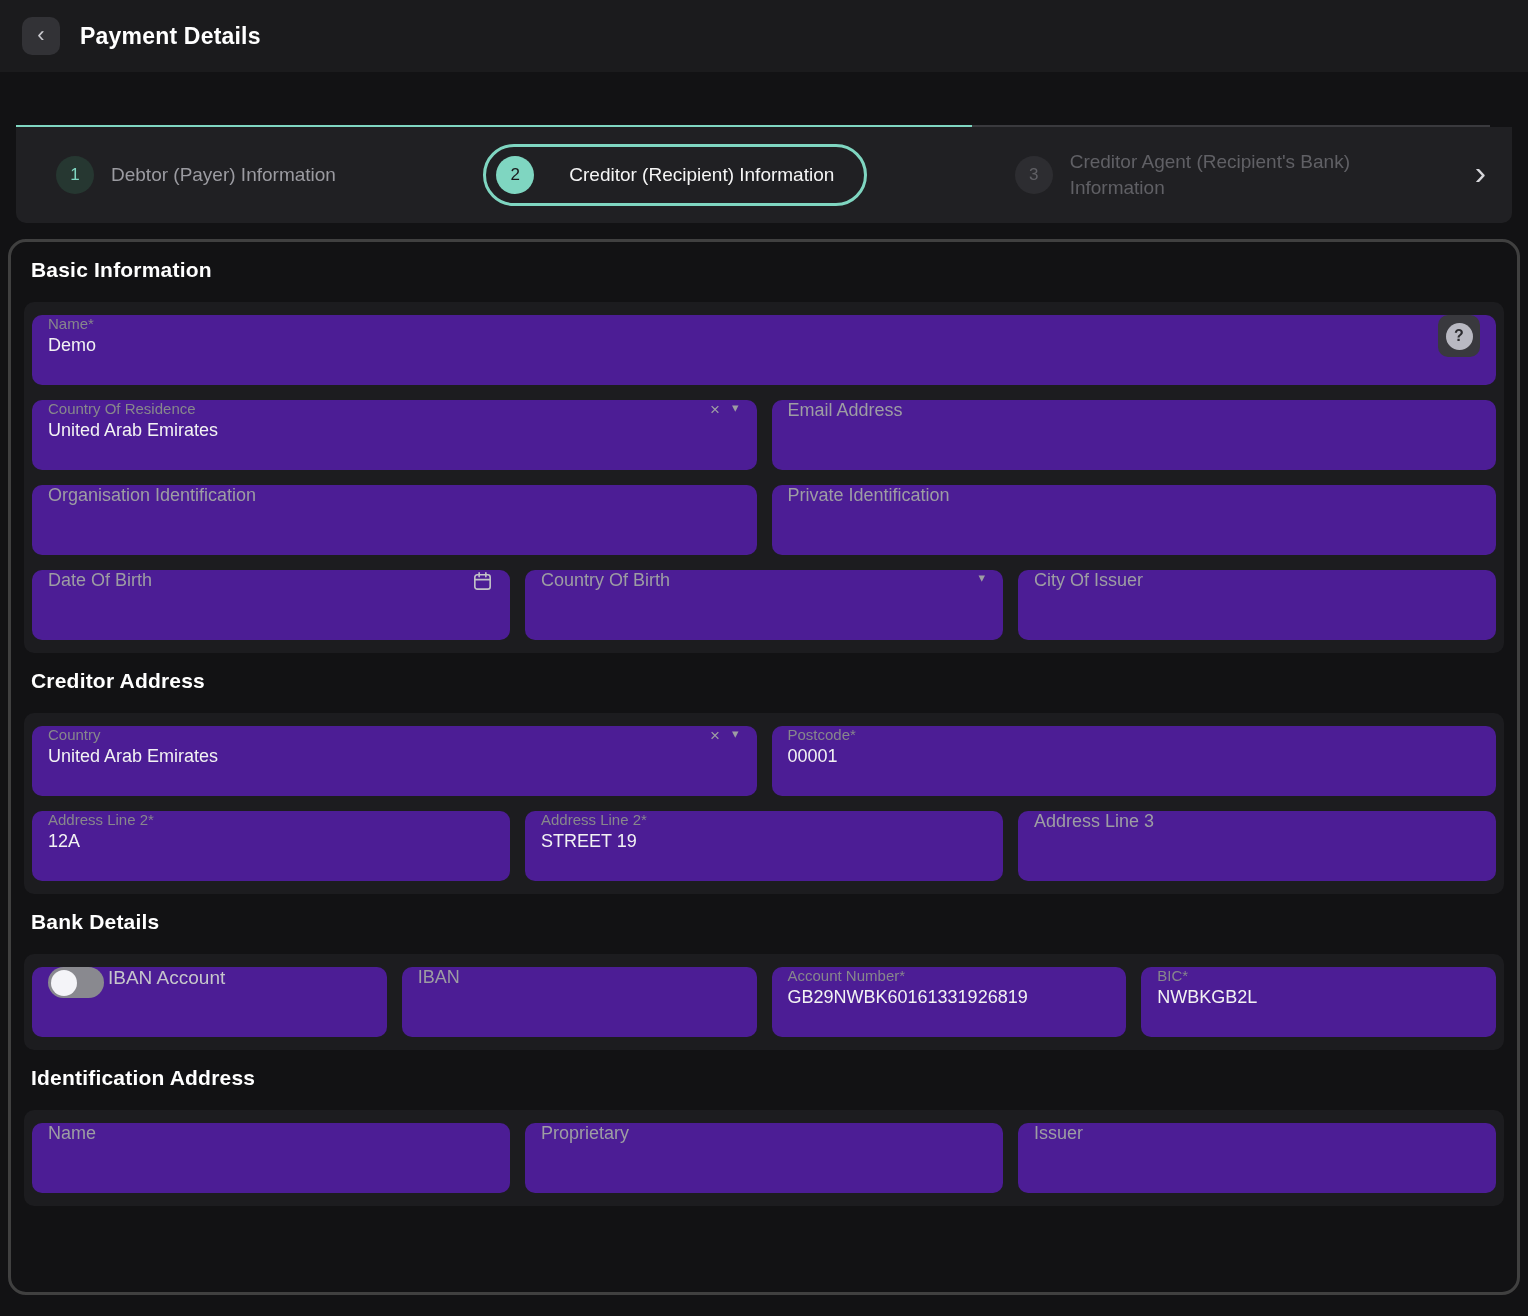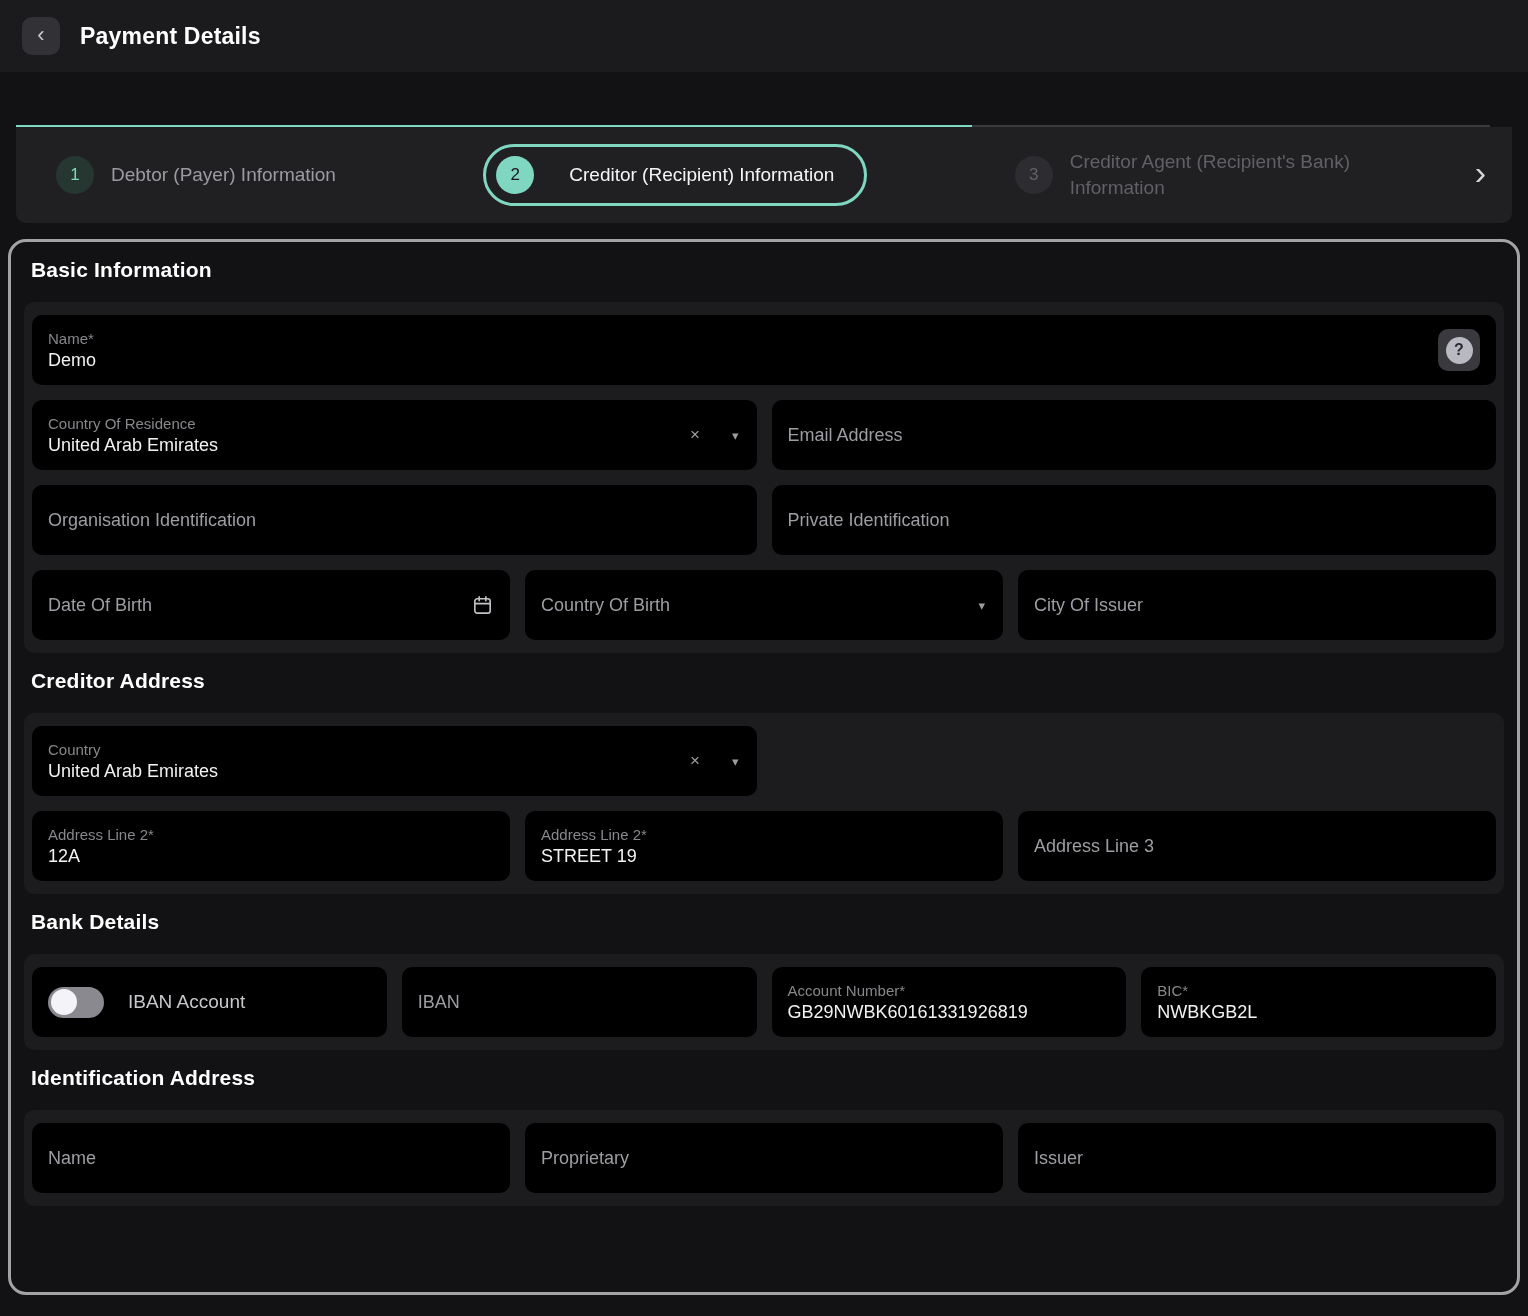--- a/index.html
+++ b/index.html
@@ -23,31 +23,31 @@
   .step1 .step-label { color:#9b9ba1; font-size:19px; }
   .step-active { border:3px solid #7fd6c1; border-radius:34px; padding:9px 30px 9px 10px; }
   .step-active .step-circle { background:#7fd6c1; color:#19191b; }
   .step-active .step-label { color:#f5f5f5; font-size:19px;margin-left:18px; }
   .step3-group { display:flex; align-items:center; gap:60px; }
   .step3 .step-circle { background:#2d2d31; color:#606065; }
   .step3 .step-label { color:#606065; font-size:19px; line-height:1.35; max-width:345px; }
   .next-chevron { color:#d6d6da; font-size:34px; line-height:1; cursor:pointer; font-weight:400; padding-bottom:6px; }
 
   
-  .content { margin:16px 8px 8px 8px; min-height:1056px; border:3px solid #a3a3a3; border-radius:18px; background:#121214; padding:6px 13px 14px 13px; }
+  .content { margin:16px 8px 8px 8px; min-height:1056px; border:3px solid #404040; border-radius:18px; background:#121214; padding:6px 13px 14px 13px; }
   .section-title { color:#ffffff; font-size:21px; font-weight:700; margin:16px 7px 20px 7px; letter-spacing:.2px; }
   .section-title.first { margin-top:10px; }
   .panel { background:#1c1c1f; border-radius:10px; padding:13px 8px; }
   .row { display:grid; gap:15px; }
   .row + .row { margin-top:15px; }
   .cols-2 { grid-template-columns:1fr 1fr; }
   .cols-3 { grid-template-columns:1fr 1fr 1fr; }
-  .cols-4 { grid-template-columns:1fr 1fr 1fr 1fr;text-decoration:underline; }
-
-  .field { background:#000000; border-radius:10px; height:70px; padding:0 16px; display:flex; align-items:center; gap:24px; cursor:text; }
+  .cols-4 { grid-template-columns:1fr 1fr 1fr 1fr; }
+
+  .field { background:#4c1d95; border-radius:10px; height:70px; padding:0 16px; display:flex; align-items:flex-start; gap:4px; cursor:text; }
   .field .texts { flex:1; display:flex; flex-direction:column; justify-content:center; gap:3px; min-width:0; }
   .field .label { color:#87878c; font-size:15px; }
   .field .value { color:#f2f2f3; font-size:18px; white-space:nowrap; overflow:hidden; }
   .field .placeholder { color:#9d9da3; font-size:18px; }
   .clear-icon { color:#9d9da3; font-size:17px; cursor:pointer; padding:0 6px; }
   .caret-icon { color:#9d9da3; font-size:13px; cursor:pointer; padding:0 2px; }
   .cal-icon { display:flex; cursor:pointer; }
 
   .help-btn { width:42px; height:42px; border-radius:10px; background:#39393e; border:none; display:flex; align-items:center; justify-content:center; cursor:pointer; flex:0 0 auto; }
   .help-circle { width:27px; height:27px; border-radius:50%; background:#b9b9c2; color:#2b2b2f; font-size:16px; font-weight:700; display:flex; align-items:center; justify-content:center; }
@@ -154,20 +154,26 @@
   <div class="panel">
     <div class="row cols-2">
       <div class="field">
         <div class="texts">
           <span class="label">Country</span>
           <span class="value">United Arab Emirates</span>
         </div>
         <span class="clear-icon">×</span>
         <span class="caret-icon">▾</span>
       </div>
+      <div class="field">
+        <div class="texts">
+          <span class="label">Postcode*</span>
+          <span class="value">00001</span>
+        </div>
+      </div>
     </div>
     <div class="row cols-3">
       <div class="field">
         <div class="texts">
           <span class="label">Address Line 2*</span>
           <span class="value">12A</span>
         </div>
       </div>
       <div class="field">
         <div class="texts">

